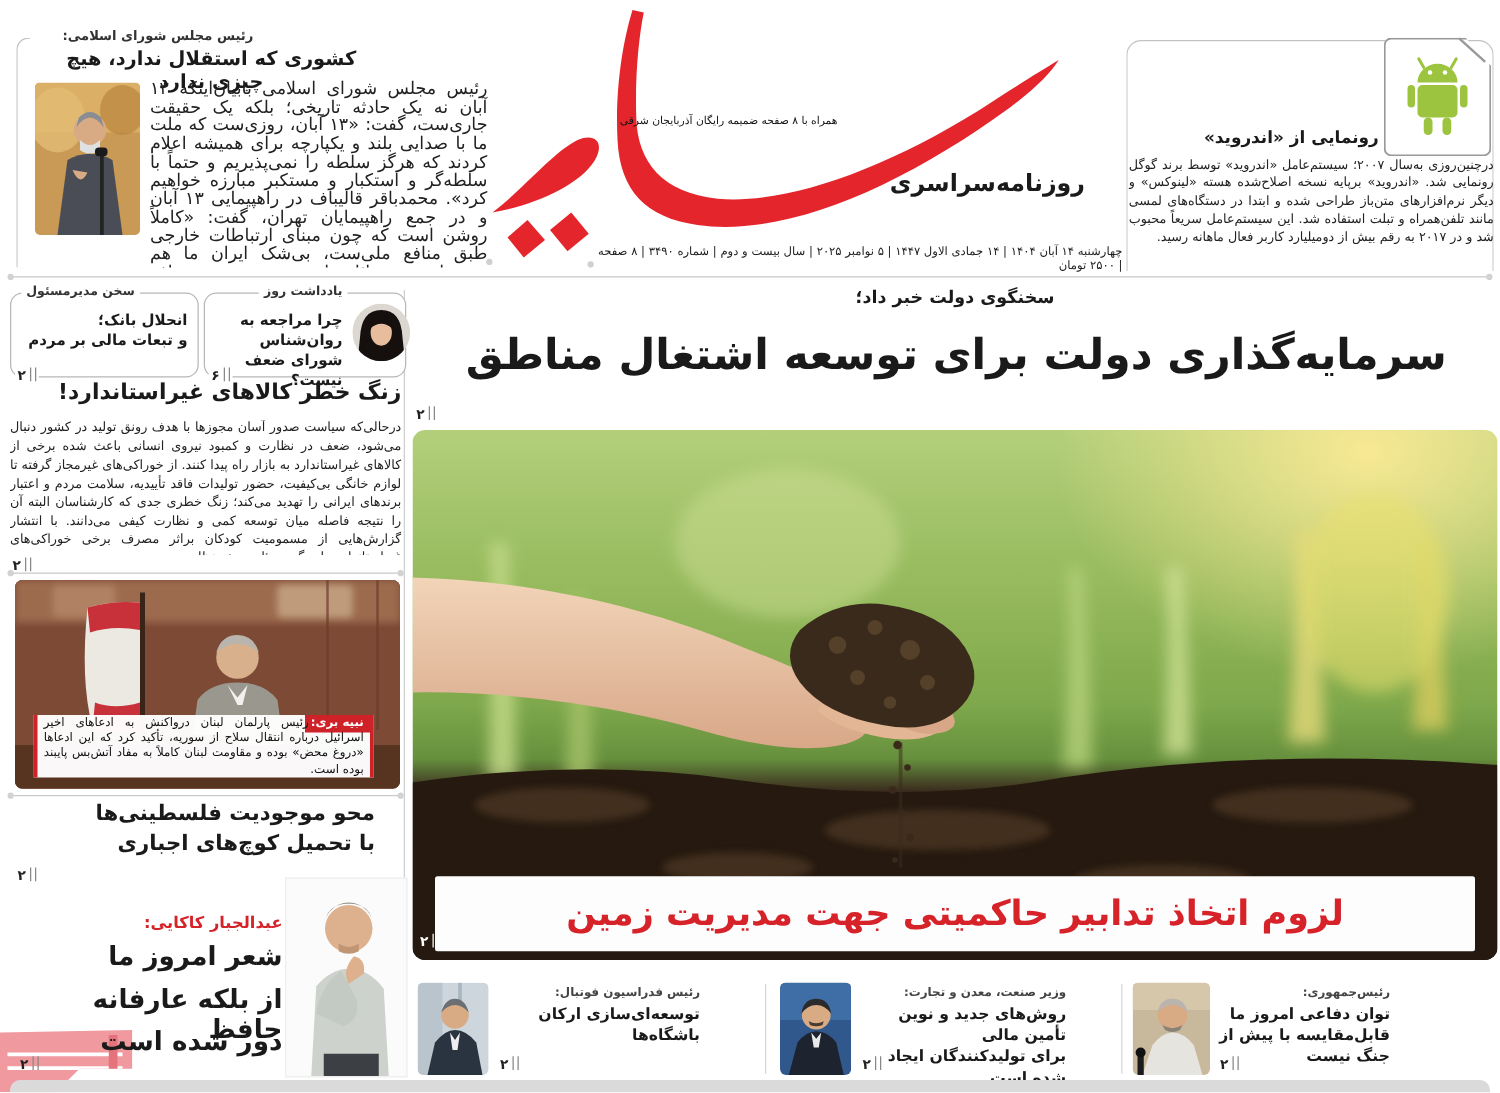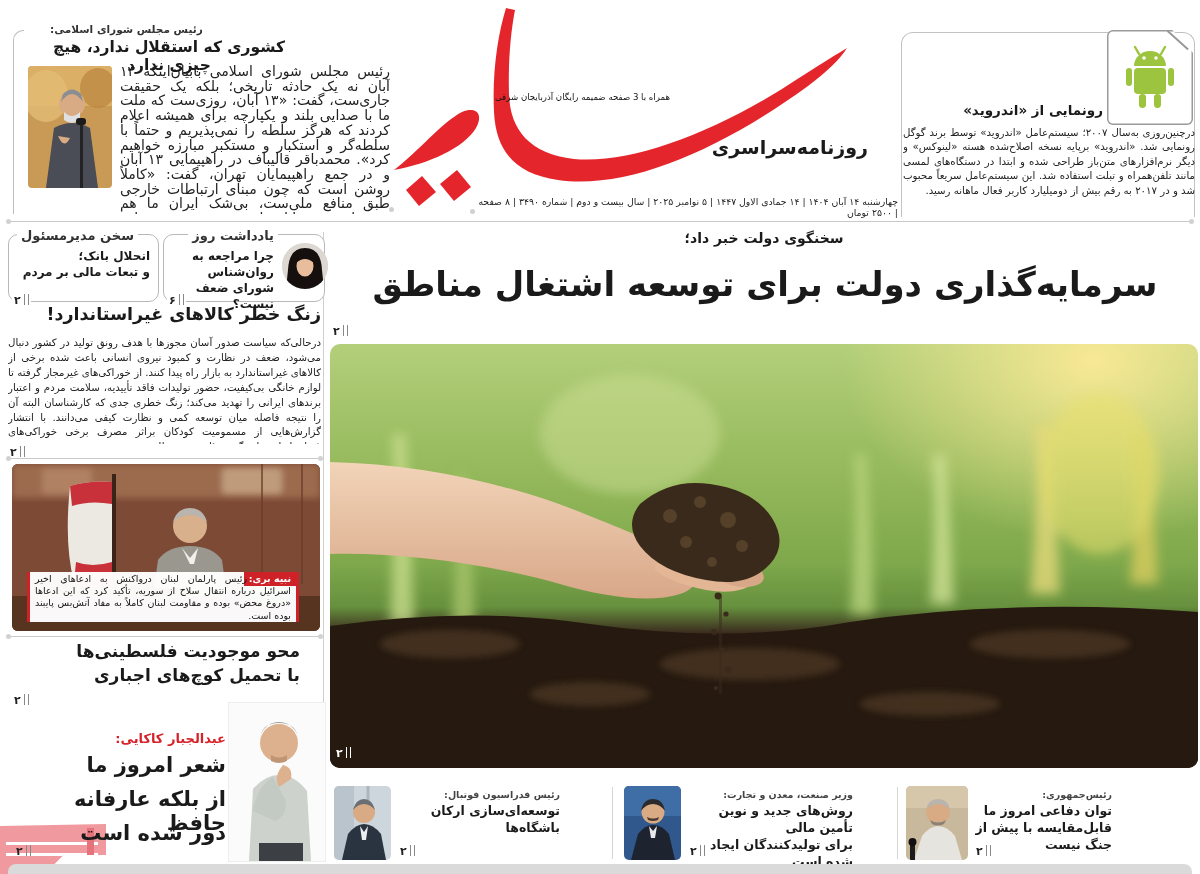--- a/index.html
+++ b/index.html
@@ -57,21 +57,21 @@
       background:
         radial-gradient(ellipse 420px 300px at 88% 4%, rgba(252,234,150,.95), rgba(252,234,150,0) 60%),
         linear-gradient(180deg,#b3cf7a 0%,#95b95c 30%,#7ea84b 52%,#66903d 62%,#3c2e1f 68%,#241a10 82%,#15100a 100%);}
   .photo-main svg{position:absolute;left:0;top:0;}
   .banner{position:absolute;left:18px;right:18px;bottom:7px;height:60px;background:#fdfdfd;border-radius:2px;
           font-size:28px;font-weight:bold;color:#d6232a;direction:rtl;text-align:center;line-height:60px;}
   .photo-pg{position:absolute;left:6px;bottom:8px;}
 
   
   .mini-box{border:1px solid #b8b8b8;border-radius:10px;background:#fff;}
-  .mini-label{position:absolute;top:-7px;background:#fff;padding:0 4px;font-size:13px;font-weight:bold;color:#333;direction:rtl;}
+  .mini-label{position:absolute;top:-7px;background:#fff;padding:0 4px;font-size:10px;font-weight:bold;color:#333;direction:rtl;}
   .mini-title{position:absolute;font-size:12px;font-weight:bold;line-height:16px;direction:rtl;text-align:right;}
   .mini-pg{position:absolute;bottom:-6px;background:#fff;padding:0 2px;}
   .note-box{left:163px;top:234px;width:160px;height:66px;}
   .editor-box{left:8px;top:234px;width:149px;height:66px;}
   .avatar{position:absolute;right:-4px;top:8px;width:46px;height:46px;border-radius:50%;overflow:hidden;background:#e9e4dd;}
 
   
   .std-title{left:8px;top:304px;width:313px;font-size:17.5px;font-weight:bold;direction:rtl;}
   .std-body{left:8px;top:336px;width:313px;height:108px;font-size:10.2px;line-height:14.9px;color:#222;overflow:hidden;}
   .std-pg{left:10px;top:446px;}
@@ -116,21 +116,21 @@
 
     <path d="M118,8 C 110,34 104,72 106,112 C 108,152 128,174 170,180
              C 240,190 332,150 420,86 C 440,71 452,59 459,48
              C 444,57 420,72 394,89 C 318,136 240,164 186,159
              C 142,154 122,130 121,94 C 120,60 123,30 127,10 Z"></path>
 
     <path d="M18,190 L34,176 L48,192 L31,206 Z"></path>
     <path d="M52,184 L69,170 L83,187 L66,201 Z"></path>
   </g>
 </svg>
-<div class="abs supplement">همراه با 3 صفحه ضمیمه رایگان آذربایجان شرقی</div>
+<div class="abs supplement">همراه با ۸ صفحه ضمیمه رایگان آذربایجان شرقی</div>
 <div class="abs tagline">روزنامه‌سراسری</div>
 <div class="abs dateline">چهارشنبه ۱۴ آبان ۱۴۰۴ | ۱۴ جمادی الاول ۱۴۴۷ | ۵ نوامبر ۲۰۲۵ | سال بیست و دوم | شماره ۳۴۹۰ | ۸ صفحه | ۲۵۰۰ تومان</div>
 <div class="abs date-dot" style="left:389px;top:207px;"></div>
 <div class="abs date-dot" style="left:470px;top:209px;"></div>
 
 <div class="abs bracket android-bracket"></div>
 <div class="abs android-card">
   <svg viewBox="0 0 60 70" style="position:absolute;left:13px;top:12px;width:60px;height:70px;">
     <g fill="#9cc43e">
       <path d="M14,24 a16,15 0 0 1 32,0 z"></path>
@@ -234,20 +234,21 @@
     <g fill="#3a2a1b">
       <circle cx="388" cy="252" r="3.4"></circle>
         <circle cx="396" cy="270" r="2.6"></circle>
         <circle cx="384" cy="288" r="3"></circle>
       <circle cx="392" cy="306" r="2.4"></circle>
         <circle cx="398" cy="326" r="3.2"></circle>
         <circle cx="386" cy="344" r="2.2"></circle>
       <rect x="389" y="250" width="3" height="100" opacity=".5"></rect>
     </g>
   </svg>
+  <div class="banner">لزوم اتخاذ تدابیر حاکمیتی جهت مدیریت زمین</div>
   <div class="pg white photo-pg"><span class="bars"></span><span>۲</span></div>
 </div>
 
 <div class="abs col-div" style="left:323px;top:232px;height:628px;"></div>
 
 <div class="abs mini-box note-box">
   <div class="mini-label" style="right:46px;">یادداشت روز</div>
   <div class="avatar">
     <svg viewBox="0 0 46 46" width="46" height="46">
       <rect width="46" height="46" fill="#dcd7d0"></rect>

